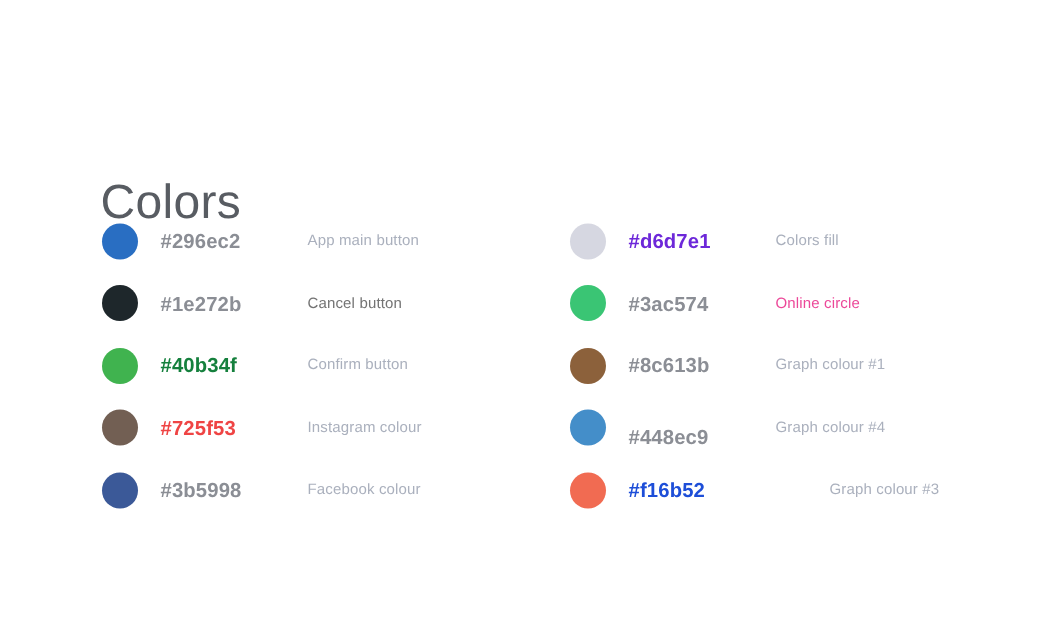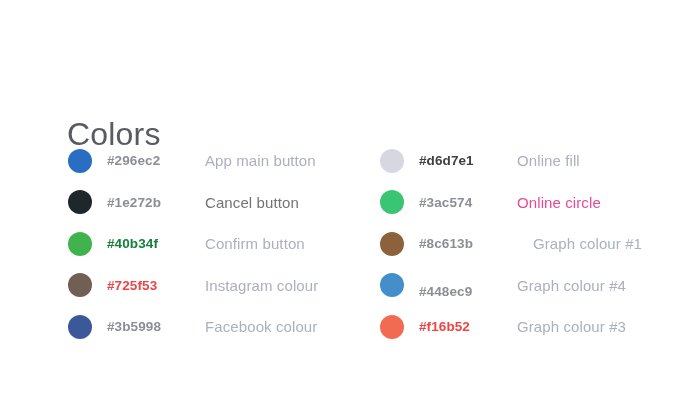--- a/index.html
+++ b/index.html
@@ -69,21 +69,21 @@
     left: 39px;
     font-size: 13.5px;
     font-weight: 700;
     color: #8b8e95;
     letter-spacing: 0.1px;
   }
 
   .swatch-label {
     position: absolute;
     left: 137px;
-    font-size: 15px;
+    font-size: 10px;
     font-weight: 400;
     color: #aab0bd;
     letter-spacing: 0.1px;
     text-align: right;
   }
 </style>
 </head>
 <body style="background: rgb(255, 255, 255);">
 
 <div class="slide">
@@ -116,39 +116,39 @@
       <div class="swatch-row">
         <span class="swatch-dot" style="background-color: rgb(59, 89, 152);"></span>
         <span class="swatch-hex" style="color: rgb(139, 142, 149);">#3b5998</span>
         <span class="swatch-label" style="color: rgb(170, 176, 189);">Facebook colour</span>
       </div>
     </div>
 
     <div class="swatch-column right">
       <div class="swatch-row">
         <span class="swatch-dot" style="background-color: rgb(214, 215, 225);"></span>
-        <span class="swatch-hex" style="color: #404040;">#d6d7e1</span>
-        <span class="swatch-label" style="color: rgb(170, 176, 189);">Online fill</span>
+        <span class="swatch-hex" style="color: #6d28d9;">#d6d7e1</span>
+        <span class="swatch-label" style="color: rgb(170, 176, 189);">Colors fill</span>
       </div>
       <div class="swatch-row">
         <span class="swatch-dot" style="background-color: rgb(58, 197, 116);"></span>
         <span class="swatch-hex" style="color: rgb(139, 142, 149);">#3ac574</span>
         <span class="swatch-label" style="color: #ec4899;">Online circle</span>
       </div>
       <div class="swatch-row">
         <span class="swatch-dot" style="background-color: rgb(140, 97, 59);"></span>
         <span class="swatch-hex" style="color: rgb(139, 142, 149);">#8c613b</span>
-        <span class="swatch-label" style="color: rgb(170, 176, 189); margin-left: 16px;">Graph colour #1</span>
+        <span class="swatch-label" style="color: rgb(170, 176, 189);">Graph colour #1</span>
       </div>
       <div class="swatch-row">
         <span class="swatch-dot" style="background-color: rgb(68, 142, 201);"></span>
         <span class="swatch-hex" style="color: rgb(139, 142, 149); margin-top: 12px;">#448ec9</span>
         <span class="swatch-label" style="color: rgb(170, 176, 189);">Graph colour #4</span>
       </div>
       <div class="swatch-row">
         <span class="swatch-dot" style="background-color: rgb(241, 107, 82);"></span>
-        <span class="swatch-hex" style="color: #ef4444;">#f16b52</span>
-        <span class="swatch-label" style="color: rgb(170, 176, 189);">Graph colour #3</span>
+        <span class="swatch-hex" style="color: #1d4ed8;">#f16b52</span>
+        <span class="swatch-label" style="color: rgb(170, 176, 189); margin-left: 36px;">Graph colour #3</span>
       </div>
     </div>
 
   </div>
 </div>
 
 </body></html>

